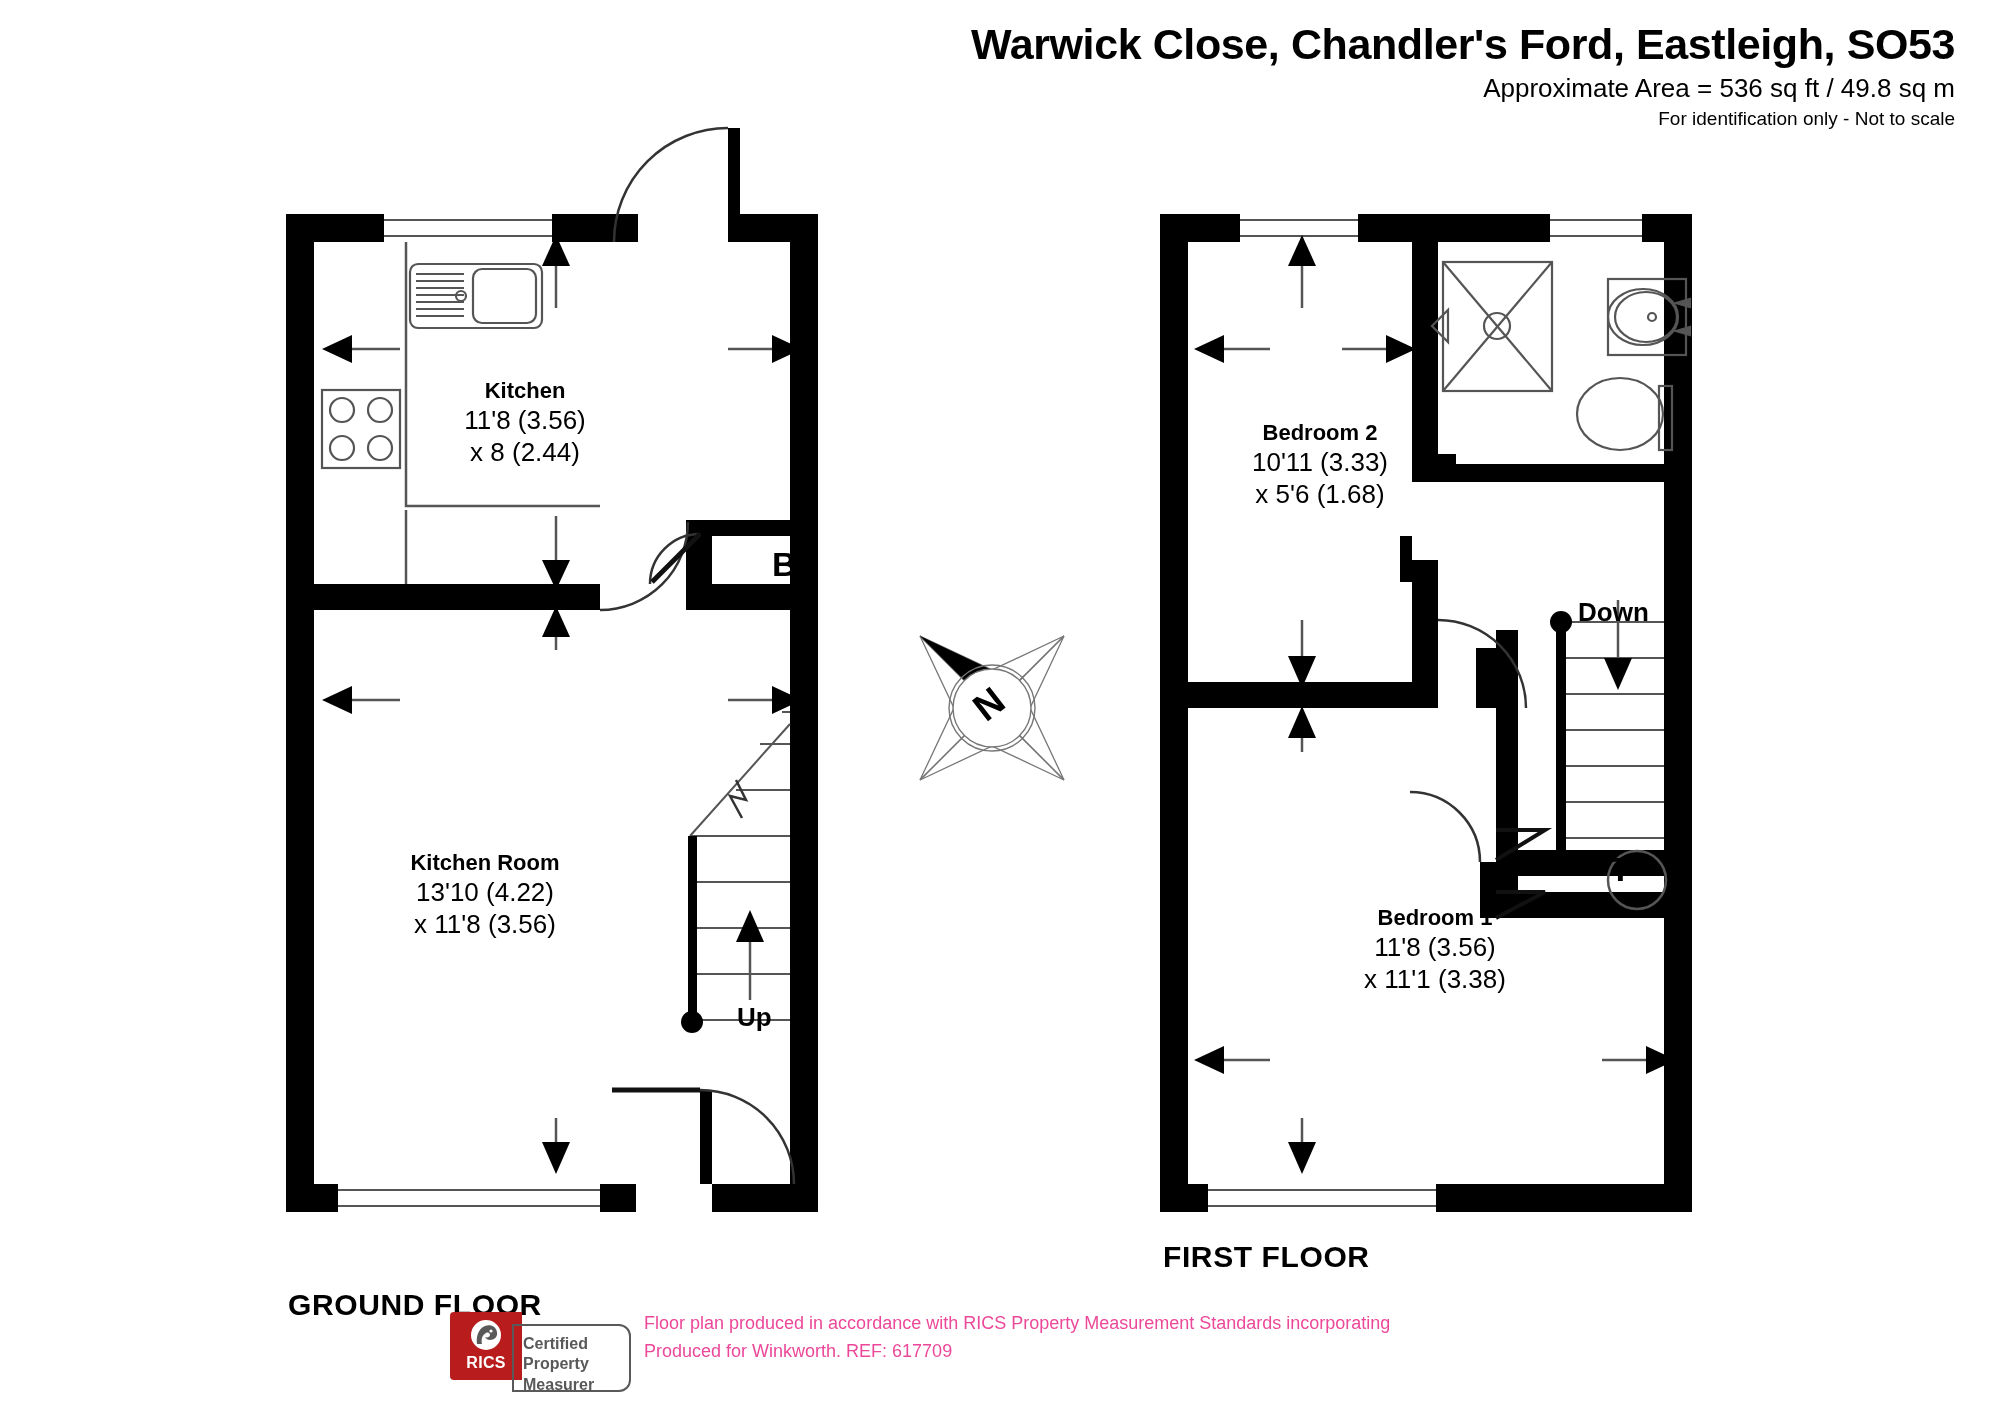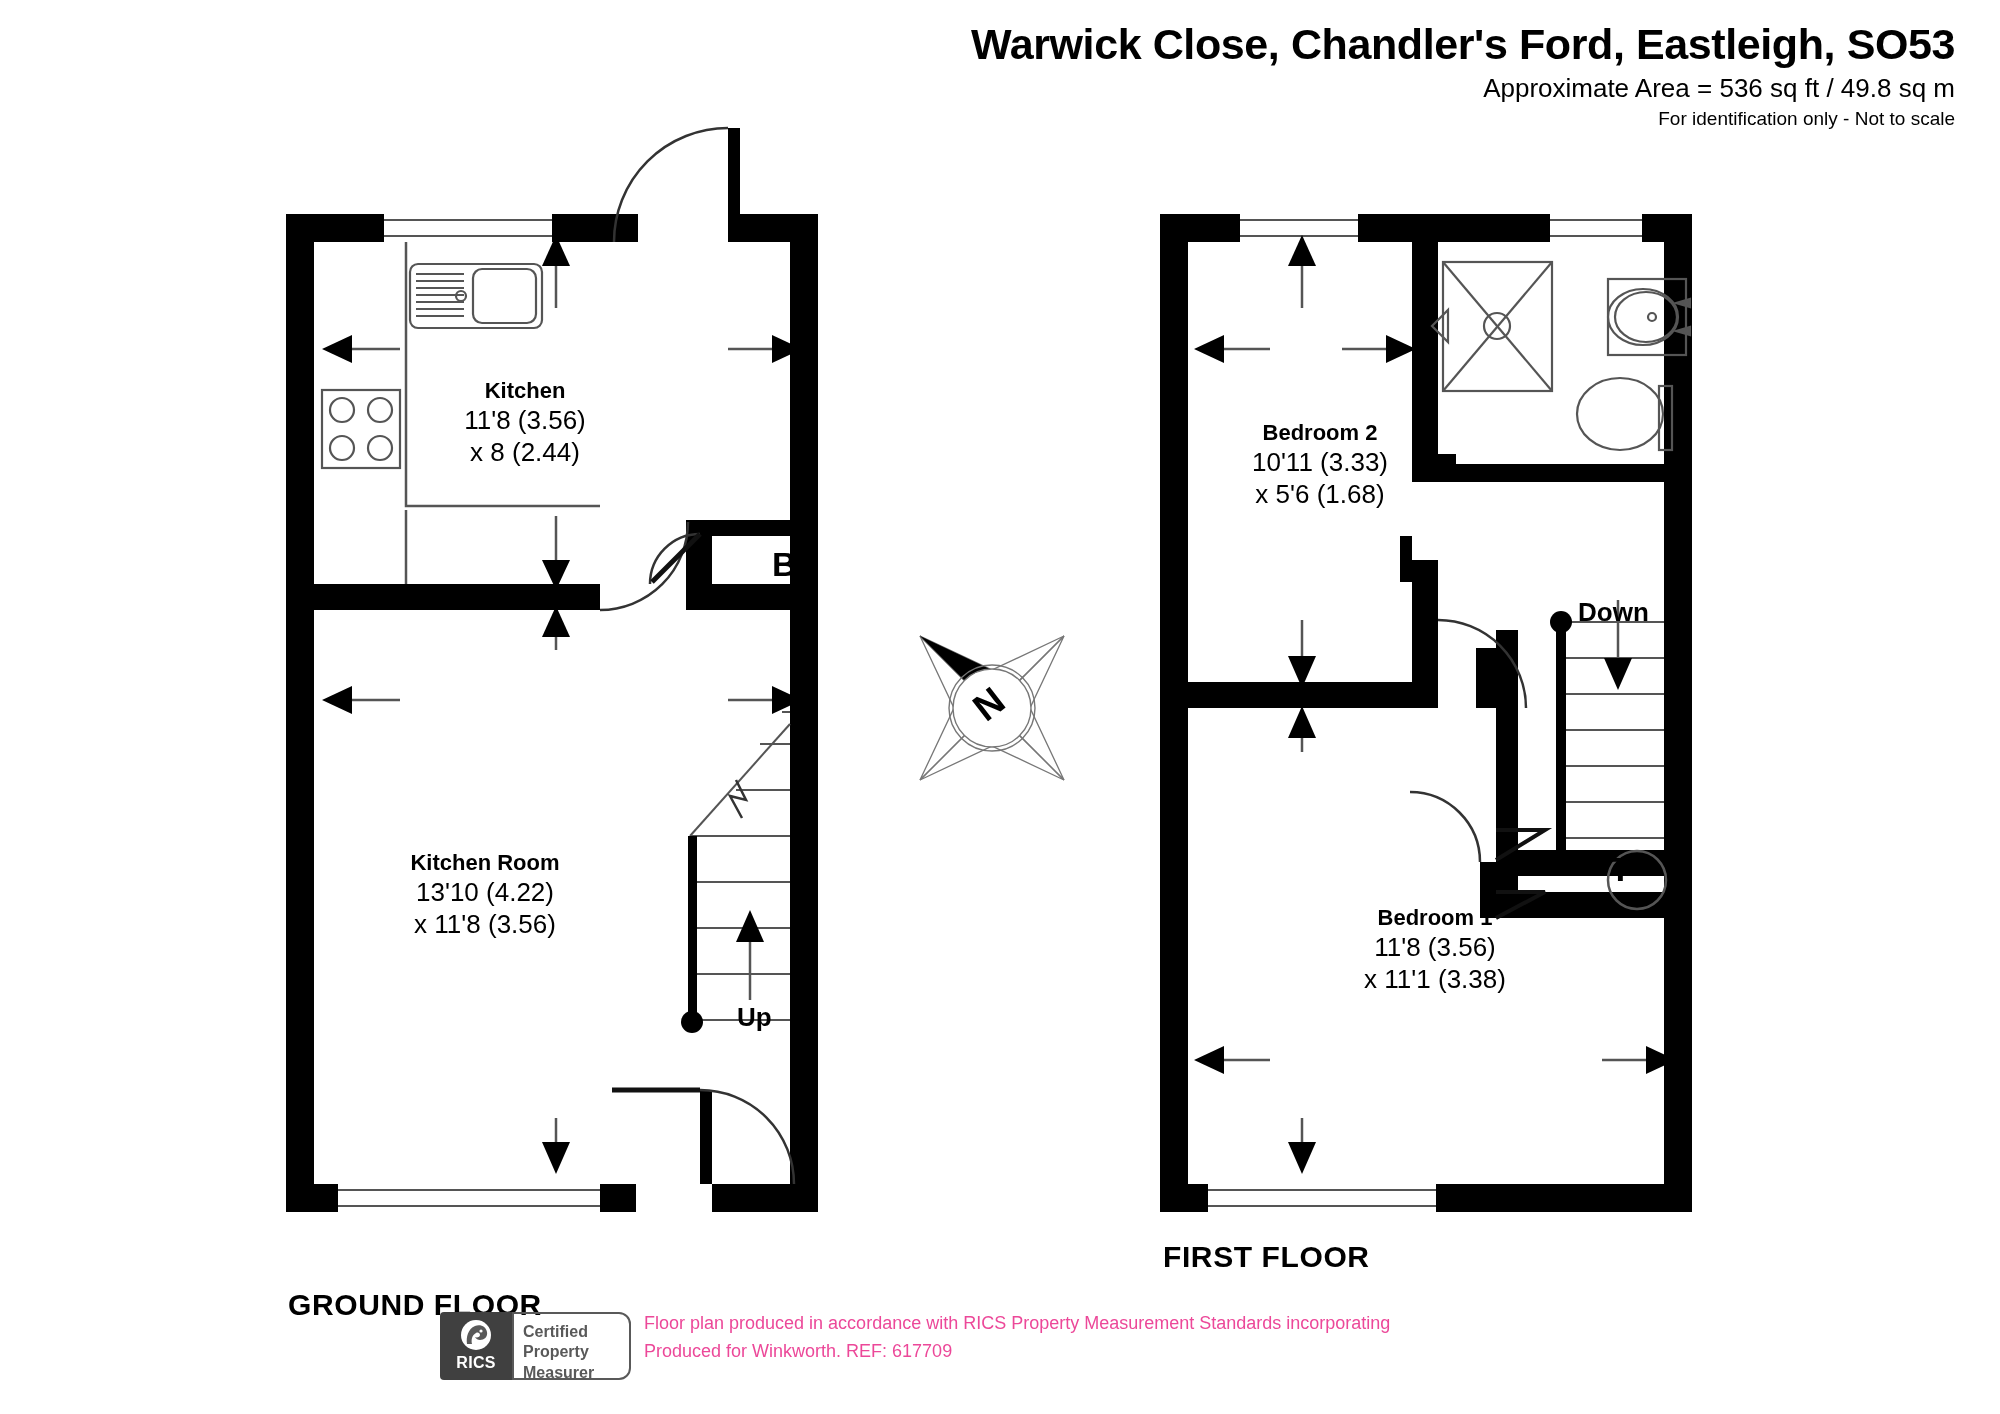--- a/index.html
+++ b/index.html
@@ -140,25 +140,25 @@
   }
   #rics-badge {
     position: absolute;
     left: 0;
     top: 0;
     width: 195px;
     height: 68px;
   }
   #rics-mark {
     position: absolute;
-    left: 4px;
+    left: 14px;
     top: 0;
     width: 72px;
     height: 68px;
-    background: #404040;
+    background: #b91c1c;
     border-radius: 4px 0 0 4px;
   }
   #rics-lion {
     position: absolute;
     left: 14px;
     top: 7px;
     width: 44px;
     height: 32px;
   }
   #rics-word {
@@ -168,21 +168,21 @@
     width: 72px;
     text-align: center;
     font-size: 16px;
     font-weight: bold;
     color: #ffffff;
     letter-spacing: 0.3px;
   }
   #rics-text-box {
     position: absolute;
     left: 76px;
-    top: 0;
+    top: 12px;
     width: 119px;
     height: 68px;
     border: 2px solid #595959;
     border-radius: 0 12px 12px 0;
     box-sizing: border-box;
   }
   #rics-text-box .cpm-line {
     display: block;
     font-size: 16px;
     font-weight: bold;

